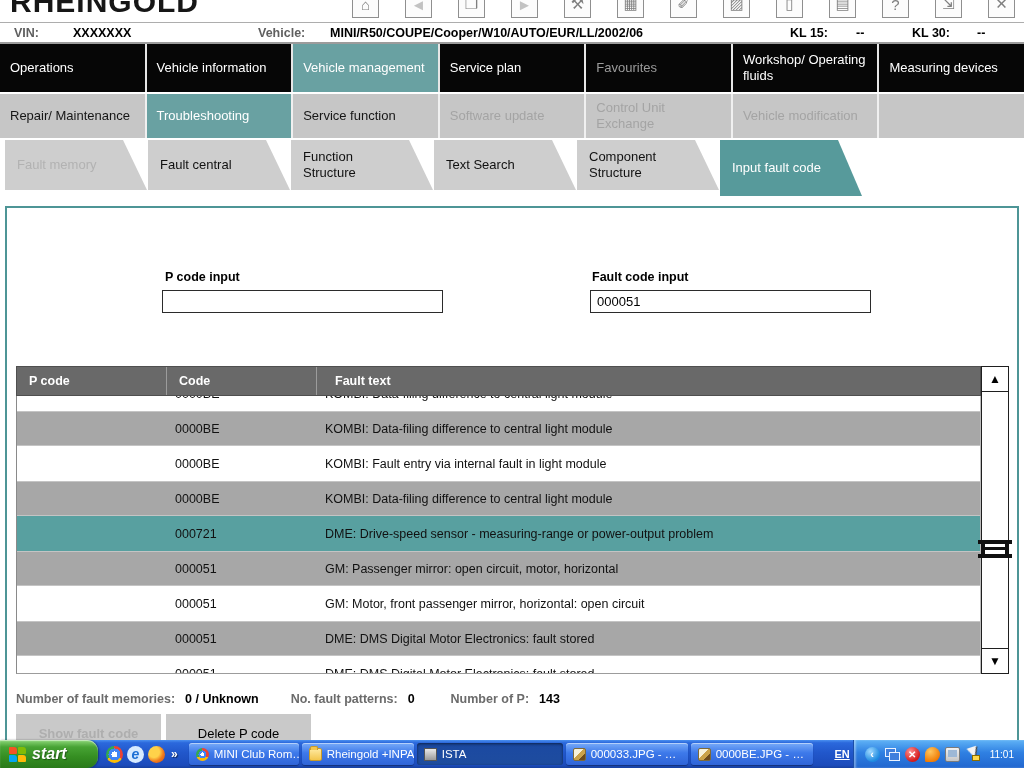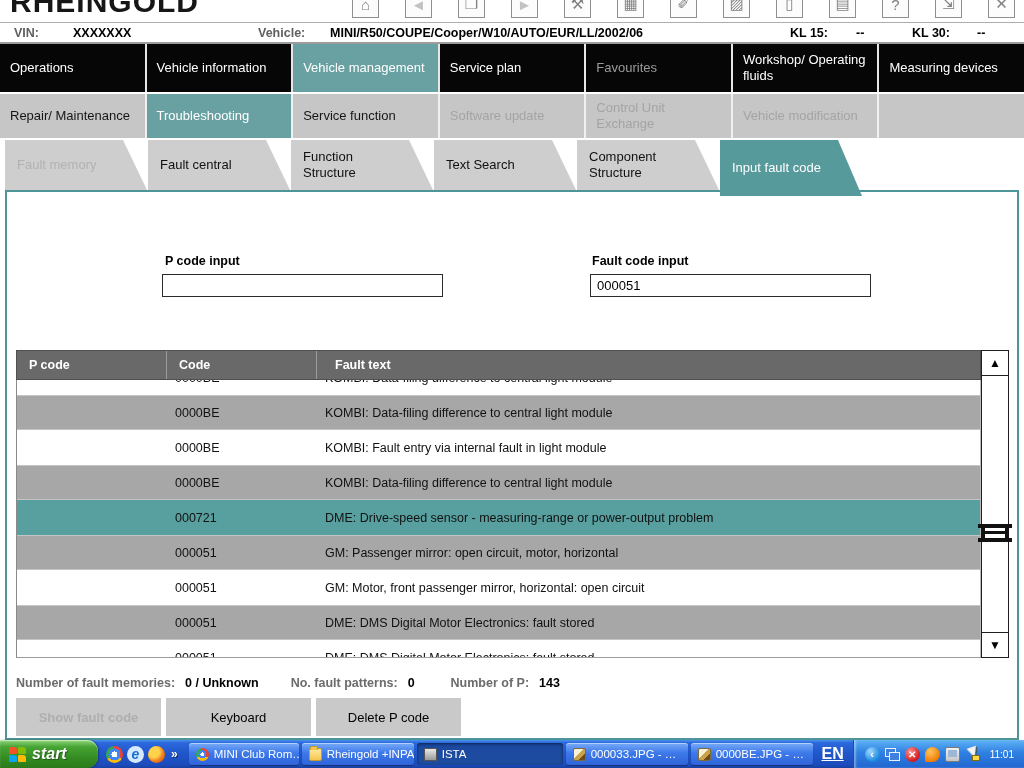--- a/index.html
+++ b/index.html
@@ -37,21 +37,21 @@
 
   
   .tabs { position:absolute; top:140px; left:5px; height:50px; display:flex; z-index:2; }
   .tab { width:142px; height:50px; margin-right:1px; background:#cecece; color:#111; font-size:13px; line-height:1.25;
     display:flex; align-items:center; padding:0 26px 0 12px;
     clip-path:polygon(0 0, calc(100% - 24px) 0, 100% 100%, 0 100%); }
   .tab.disabled { color:#b2b2b2; }
   .tab.active { background:#579a9b; color:#fff; height:56px; }
 
   
-  .panel { position:absolute; top:190px; left:5px; width:1014px; height:550px; background:#fff;
+  .panel { position:absolute; top:206px; left:5px; width:1014px; height:550px; background:#fff;
     border:2px solid #4d9596; }
 
   .form-label { position:absolute; font-size:12.5px; font-weight:bold; color:#000; }
   .tinput { position:absolute; width:281px; height:23px; border:1px solid #2b2b2b; background:#fff;
     font-family:"Liberation Sans", sans-serif; font-size:13px; padding:2px 6px; }
 
   
   .thead { position:absolute; left:9px; top:158px; width:965px; height:30px; display:flex;
     background:#696969; color:#fff; font-size:12.5px; font-weight:bold; border:1px solid #4f4f4f; }
   .thead .hc { display:flex; align-items:center; padding-left:12px; border-right:1px solid #9c9c9c; }
@@ -111,21 +111,21 @@
   .task.active { background:linear-gradient(#1b49a2 0%, #1e4c9e 100%);
     box-shadow:inset 0 1px 3px rgba(0,0,0,.55); }
   .ticon { width:13px; height:13px; flex:0 0 auto; }
   .ti-chrome { border-radius:50%; background:radial-gradient(circle at 50% 50%, #fff 0 2px, #4285f4 2px 4px, transparent 4px),
     conic-gradient(#ea4335 0 120deg, #fbbc05 120deg 240deg, #34a853 240deg 360deg); }
   .ti-folder { position:relative; background:linear-gradient(#ffe9a0, #f3c64d); border:1px solid #c89b2a; border-radius:1px 2px 2px 2px; }
   .ti-folder::before { content:""; position:absolute; top:-3px; left:0; width:6px; height:3px;
     background:#f3c64d; border:1px solid #c89b2a; border-bottom:none; border-radius:2px 2px 0 0; }
   .ti-app { background:linear-gradient(#e8e8e8,#9a9a9a); border:1px solid #555; }
   .ti-img { background:linear-gradient(135deg, #f7f2dc 0 45%, #caa24a 45% 70%, #6b4a1d 70%); border:1px solid #7d6a3a; border-radius:2px; }
-  .lang { color:#fff; font-size:16px; font-weight:bold; margin:0 9px 0 auto;text-decoration:underline; }
+  .lang { color:#fff; font-size:11px; font-weight:bold; margin:0 3px 0 auto;text-decoration:underline; }
   .tray { height:28px; display:flex; align-items:center; gap:5px; padding:0 10px 0 11px;
     background:linear-gradient(#5fb2f6 0%, #2f80e2 45%, #2166cf 100%);
     border-left:1px solid #1b4ea8; box-shadow:inset 2px 0 2px rgba(255,255,255,.35); }
   .tri { width:15px; height:15px; flex:0 0 auto; }
   .tri-chev { border-radius:50%; background:radial-gradient(circle at 35% 30%, #9fd8ff, #1d8ae0 70%);
     color:#fff; font-size:11px; font-weight:bold; text-align:center; line-height:14px; }
   .tri-net { position:relative; }
   .tri-net::before, .tri-net::after { content:""; position:absolute; width:9px; height:7px;
     background:#3f7fdd; border:1px solid #eaf2ff; }
   .tri-net::before { left:0; top:1px; } .tri-net::after { right:0; bottom:1px; }
@@ -284,21 +284,20 @@
     <span class="slbl">Number of fault memories:</span>
     <span class="sval">0 / Unknown</span>
     <span class="slbl gap30">No. fault patterns:</span>
     <span class="sval">0</span>
     <span class="slbl gap35">Number of P:</span>
     <span class="sval">143</span>
   </div>
 
   <div class="actions">
     <button class="abtn disabled">Show fault code</button>
-    <button class="abtn">Keyboard</button>
     <button class="abtn">Delete P code</button>
   </div>
 </div>
 
 <div class="taskbar">
   <div class="startbtn">
     <span class="winflag">
         <i class="wf1"></i>
         <i class="wf2"></i>
         <i class="wf3"></i>

